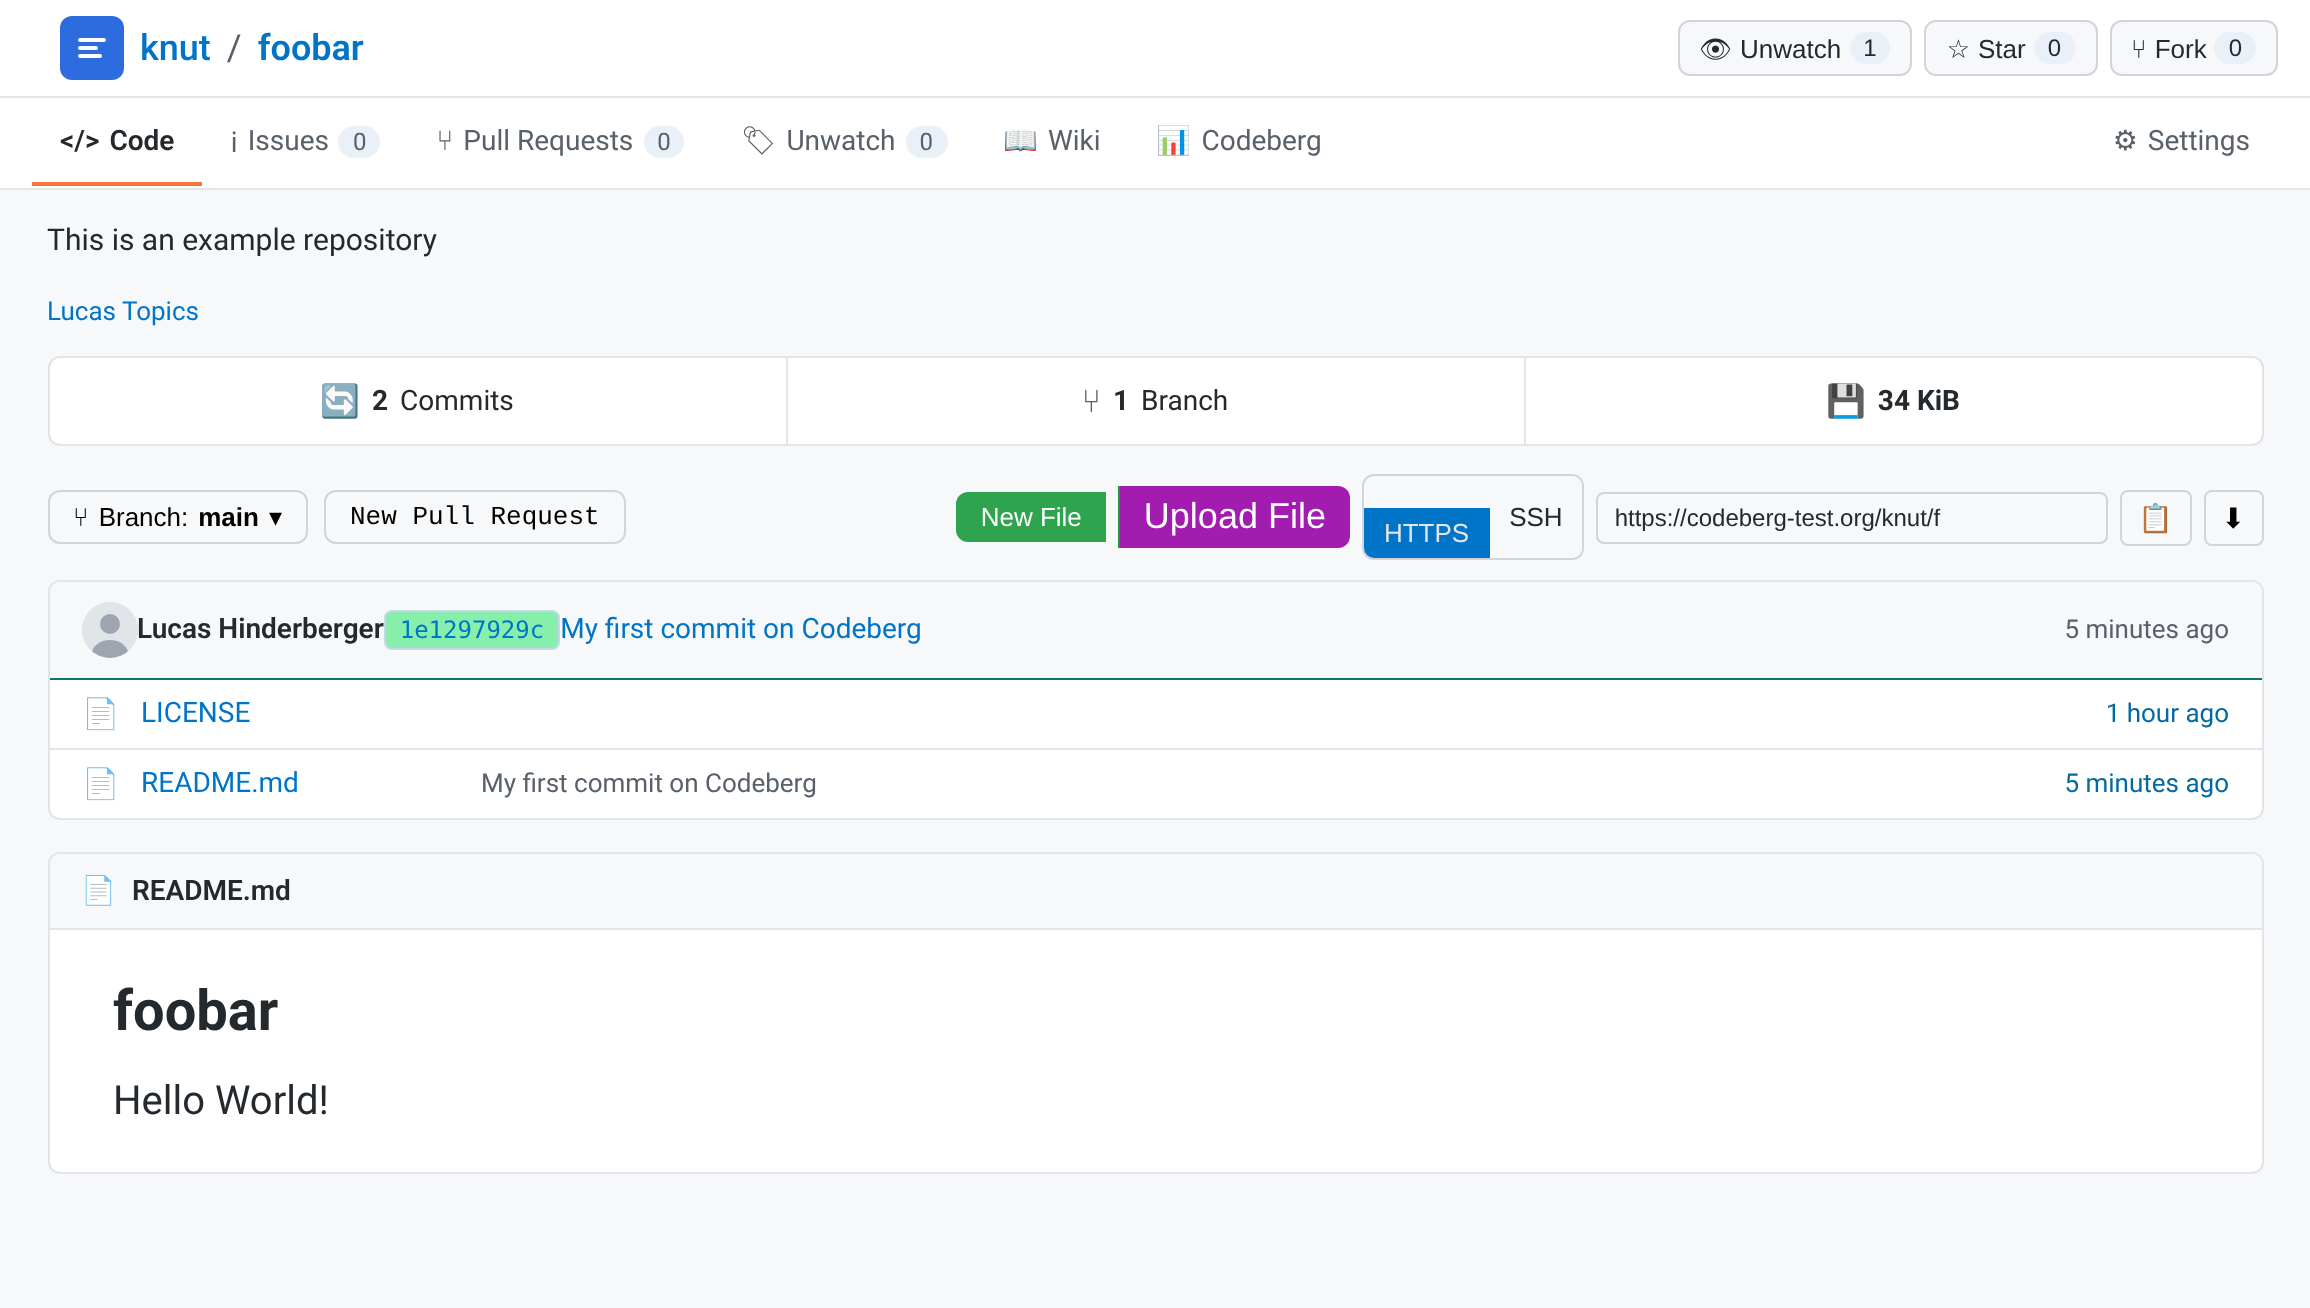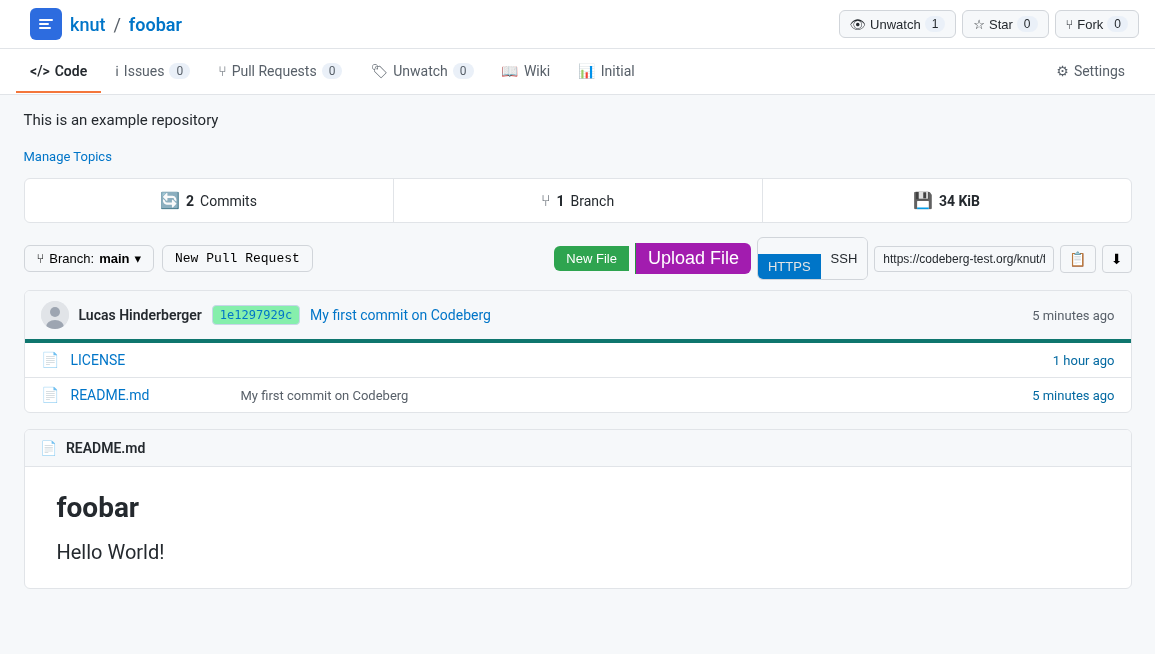--- a/index.html
+++ b/index.html
@@ -207,21 +207,21 @@
       border: none;
       padding: 5px 10px;
       cursor: pointer;
       font-size: 13px;
     }
     .url-input {
       border: 1px solid #d1d5da;
       border-radius: 4px;
       padding: 5px 8px;
       font-size: 12px;
-      width: 180px;
+      width: 256px;
       background: #f6f8fa;
       color: #24292e;
     }
     .icon-btn {
       border: 1px solid #d1d5da;
       border-radius: 4px;
       background: #f6f8fa;
       padding: 5px 8px;
       cursor: pointer;
       font-size: 14px;
@@ -230,23 +230,23 @@
     .file-table {
       border: 1px solid #e1e4e8;
       border-radius: 6px;
       background: #fff;
       overflow: hidden;
       margin-bottom: 16px;
     }
     .commit-header {
       display: flex;
       align-items: center;
-      gap: 10px;
+      gap: 0;
       padding: 10px 16px;
-      border-bottom: 4px solid #0f766e;
+      border-bottom: 1px solid #0f766e;
       background: #f6f8fa;
     }
     .avatar {
       width: 28px;
       height: 28px;
       border-radius: 50%;
       background: #e1e4e8;
       display: flex;
       align-items: center;
       justify-content: center;
@@ -386,33 +386,33 @@
     <span>🏷</span>
     <span>Unwatch</span>
     <span class="badge">0</span>
   </a>
   <a class="tab" href="#">
     <span>📖</span>
     <span>Wiki</span>
   </a>
   <a class="tab" href="#">
     <span>📊</span>
-    <span>Initial</span>
+    <span>Codeberg</span>
   </a>
   <a class="tab settings-tab" href="#">
     <span>⚙</span>
     <span>Settings</span>
   </a>
 </div>
 
 <div class="main">
 
   <div style="margin-bottom:14px;">
     <p class="repo-desc">This is an example repository</p>
-    <a class="manage-topics" href="#">Manage Topics</a>
+    <a class="manage-topics" href="#">Lucas Topics</a>
   </div>
 
   <div class="stats-bar">
     <div class="stat">
       <span class="stat-icon">🔄</span>
       <strong>2</strong>
       <span>Commits</span>
     </div>
     <div class="stat">
       <span class="stat-icon">⑂</span>

